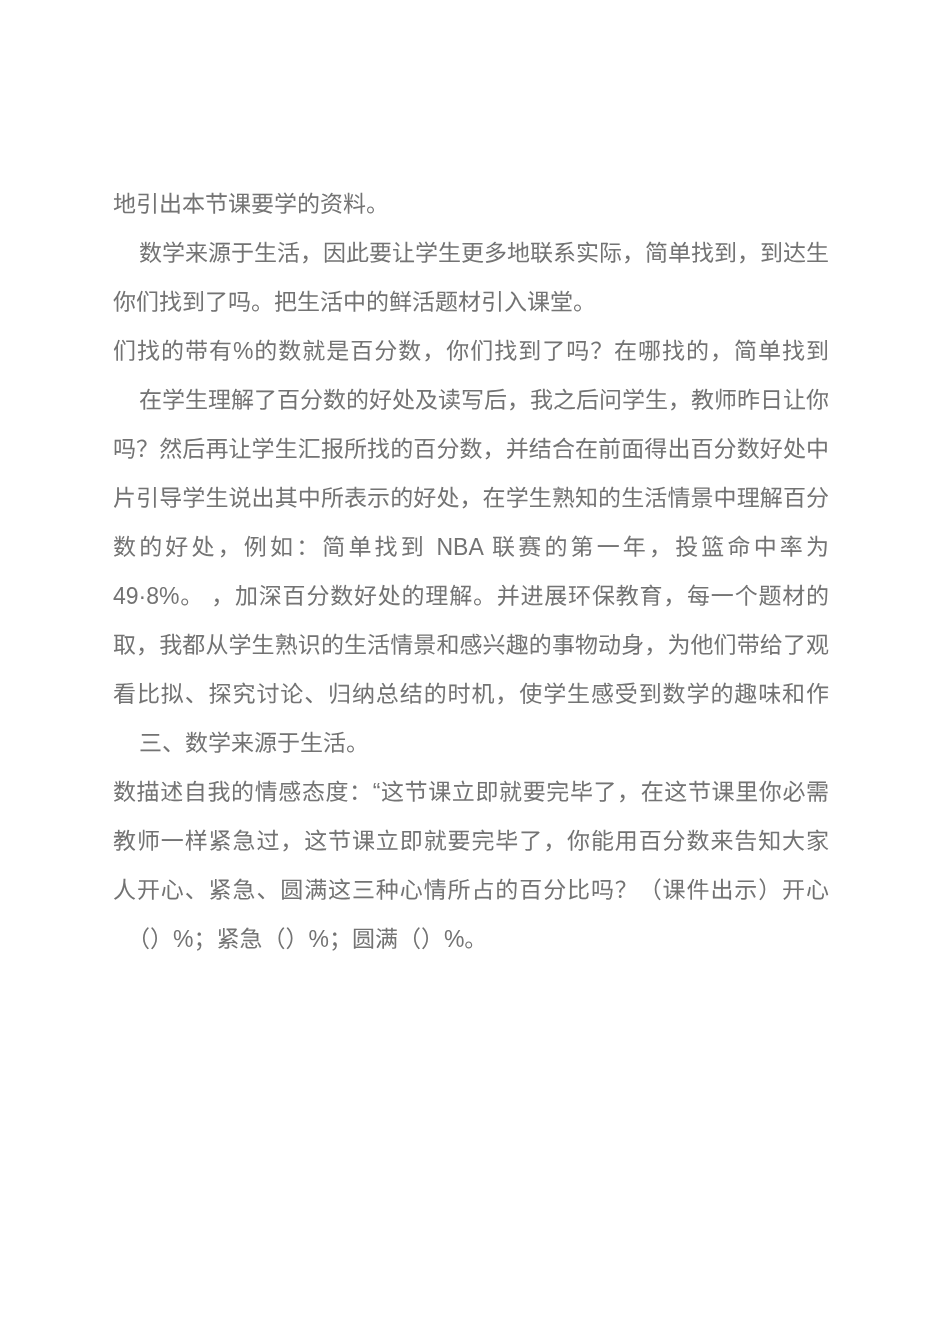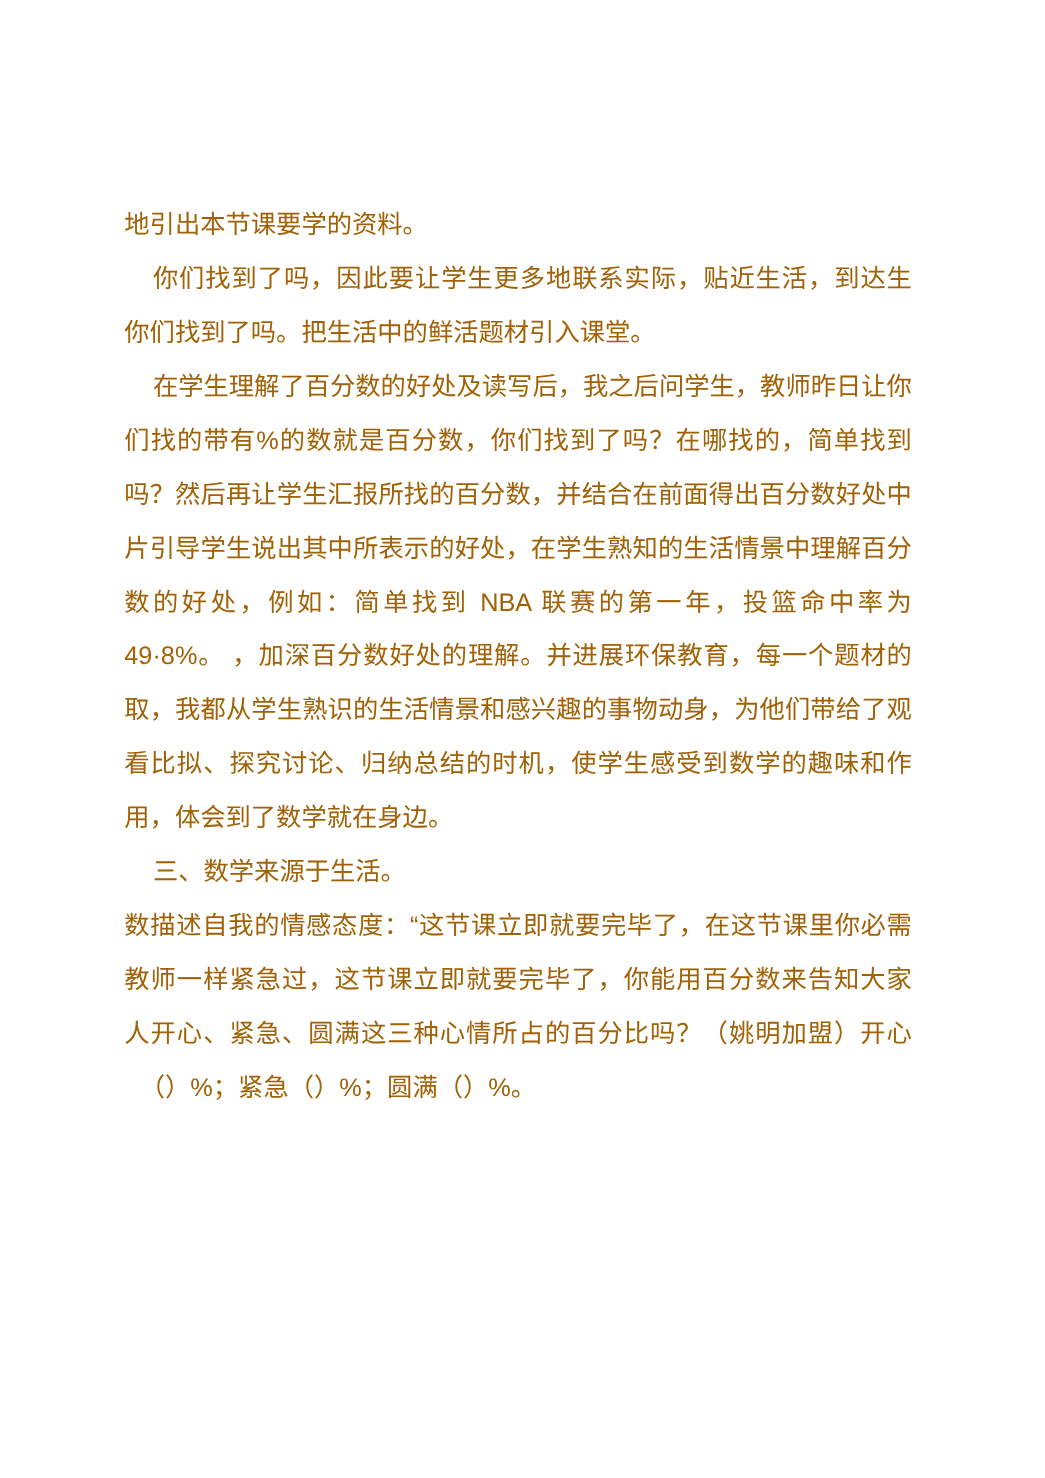--- a/index.html
+++ b/index.html
@@ -6,21 +6,21 @@
       margin: 0;
       padding: 0;
       background: #ffffff;
     }
     .page {
       position: relative;
       width: 950px;
       height: 1092px;
       background: #ffffff;
       font-family: "Liberation Sans", "DejaVu Sans", sans-serif;
-      color: #a16207;
+      color: #737373;
       overflow: hidden;
     }
     .textblock {
       position: absolute;
       left: 113px;
       top: 180px;
       width: 716px;
     }
     .line {
       height: 49px;
@@ -43,30 +43,29 @@
     .line.indent-small {
       text-indent: 14px;
     }
   </style>
 </head>
 <body>
 
 <div class="page">
   <div class="textblock">
     <div class="line">地引出本节课要学的资料。</div>
-    <div class="line indent full">你们找到了吗，因此要让学生更多地联系实际，贴近生活，到达生</div>
+    <div class="line indent full">数学来源于生活，因此要让学生更多地联系实际，简单找到，到达生</div>
     <div class="line">你们找到了吗。把生活中的鲜活题材引入课堂。</div>
+    <div class="line full">们找的带有%的数就是百分数，你们找到了吗？在哪找的，简单找到</div>
     <div class="line indent full">在学生理解了百分数的好处及读写后，我之后问学生，教师昨日让你</div>
-    <div class="line full">们找的带有%的数就是百分数，你们找到了吗？在哪找的，简单找到</div>
     <div class="line full">吗？然后再让学生汇报所找的百分数，并结合在前面得出百分数好处中</div>
     <div class="line full">片引导学生说出其中所表示的好处，在学生熟知的生活情景中理解百分</div>
     <div class="line full">数的好处，例如：简单找到 NBA 联赛的第一年，投篮命中率为</div>
     <div class="line full">49·8%。 ，加深百分数好处的理解。并进展环保教育，每一个题材的选</div>
     <div class="line full">取，我都从学生熟识的生活情景和感兴趣的事物动身，为他们带给了观</div>
     <div class="line full">看比拟、探究讨论、归纳总结的时机，使学生感受到数学的趣味和作</div>
-    <div class="line">用，体会到了数学就在身边。</div>
     <div class="line indent">三、数学来源于生活。</div>
     <div class="line full">数描述自我的情感态度：“这节课立即就要完毕了，在这节课里你必需和</div>
     <div class="line full">教师一样紧急过，这节课立即就要完毕了，你能用百分数来告知大家</div>
-    <div class="line full">人开心、紧急、圆满这三种心情所占的百分比吗？（姚明加盟）开心</div>
+    <div class="line full">人开心、紧急、圆满这三种心情所占的百分比吗？（课件出示）开心</div>
     <div class="line indent-small">（）%；紧急（）%；圆满（）%。</div>
   </div>
 </div>
 
 </body></html>

